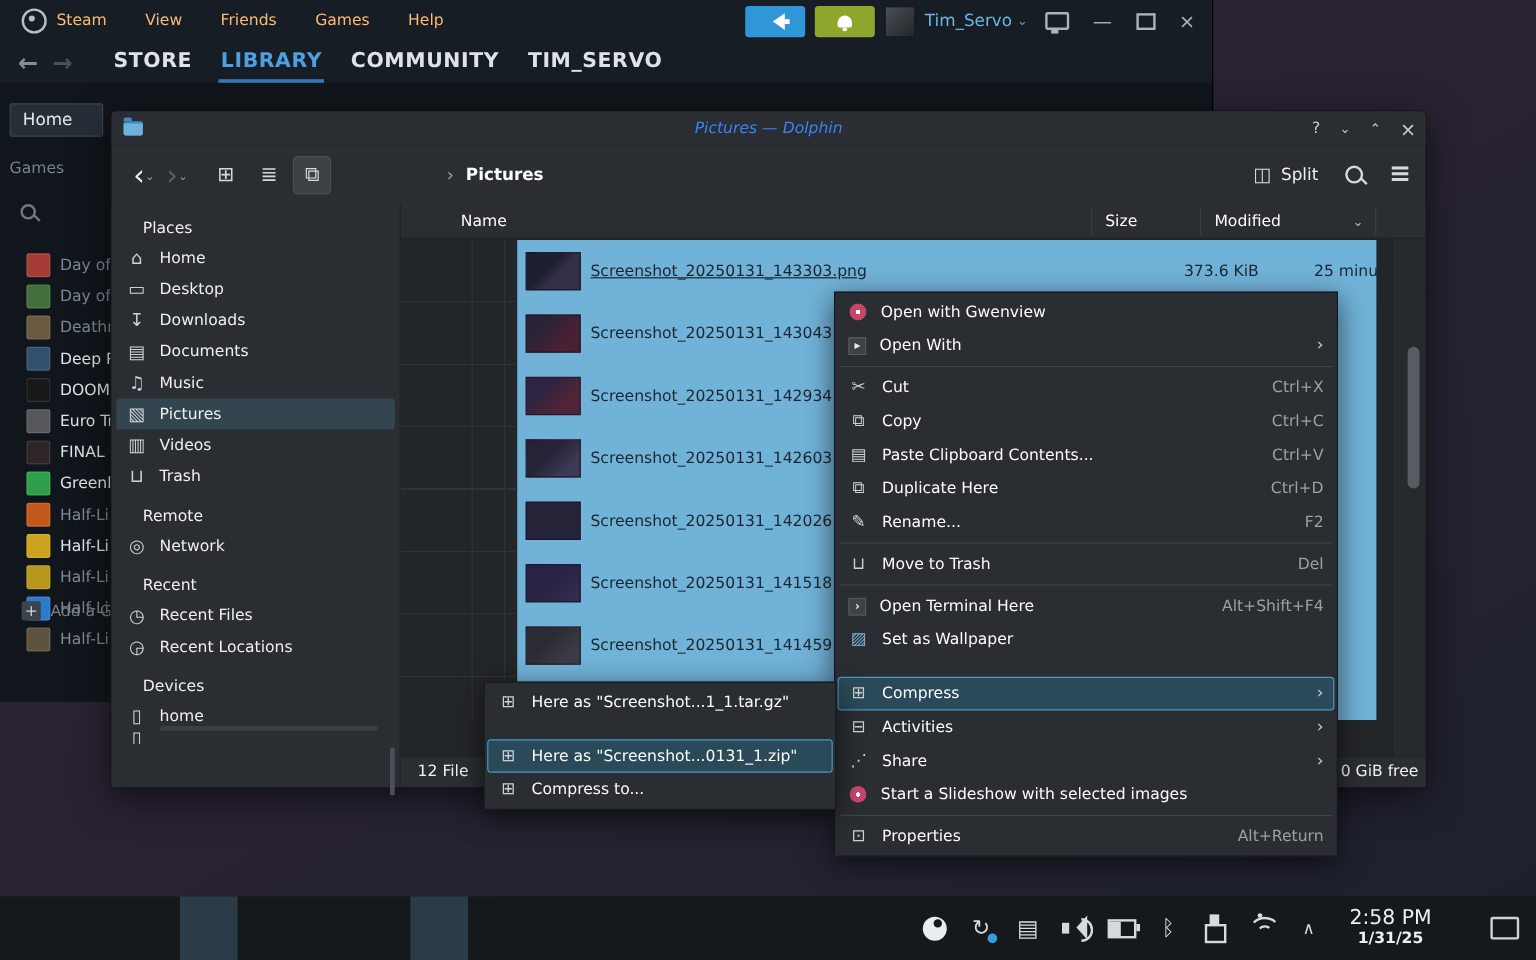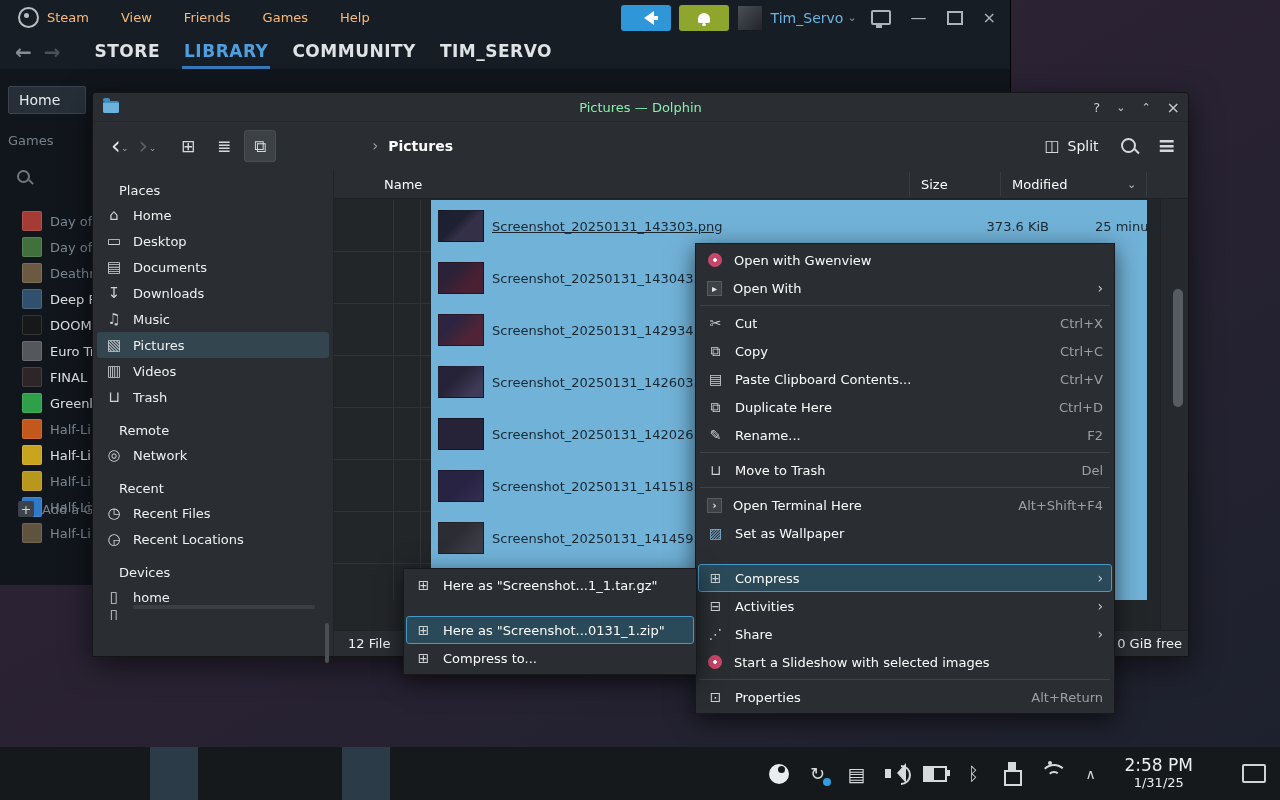--- a/index.html
+++ b/index.html
@@ -46,21 +46,21 @@
   .g-label{margin-left:8px;font-size:13px;color:#dfe3e6;white-space:nowrap;}
   .s-game.dim .g-label{color:#7e8893;}
   .s-addgame{position:absolute;left:0;top:428px;height:24px;display:flex;align-items:center;color:#76818a;font-size:13px;}
   .plus-icon{width:16px;height:16px;background:#3c434a;border-radius:2px;color:#cfd3d6;display:flex;align-items:center;justify-content:center;margin:0 8px 0 18px;font-size:13px;}
   
   .dolphin{position:absolute;left:92px;top:92px;width:1095px;height:563px;background:var(--window-bg,#2a2e32);border:1px solid #131517;border-radius:4px 4px 0 0;box-shadow:0 8px 30px rgba(0,0,0,.55);}
   .d-titlebar{position:absolute;left:0;top:0;right:0;height:28px;background:#2a2e32;border-bottom:1px solid #24282c;border-radius:4px 4px 0 0;display:flex;align-items:center;}
   .folder-icon{width:16px;height:12px;background:#3f8cbf;border-radius:2px;position:relative;margin-left:10px;}
   .folder-icon::before{content:"";position:absolute;left:0;top:-3px;width:7px;height:3px;background:#3f8cbf;border-radius:2px 2px 0 0;}
   .folder-icon::after{content:"";position:absolute;left:0;top:2px;right:0;bottom:0;background:#6db1dd;border-radius:0 0 2px 2px;}
-  .d-title{position:absolute;left:0;right:0;text-align:center;font-size:13px;color:#86efac;}
+  .d-title{position:absolute;left:0;right:0;text-align:center;font-size:13px;color:#3b82f6;font-style:italic;}
   .d-tb-controls{position:absolute;right:8px;top:0;height:28px;display:flex;align-items:center;gap:16px;color:#c8cacc;font-size:13px;}
   .d-toolbar{position:absolute;left:0;top:29px;right:0;height:47px;display:flex;align-items:center;}
   .d-nav-arrow{font-size:24px;color:#e8eaec;margin-left:18px;position:relative;line-height:20px;}
   .d-nav-arrow.disabled{color:#5a6065;}
   .d-nav-arrow .mini-caret{position:absolute;right:-8px;bottom:-2px;font-size:9px;color:#9da1a5;}
   .d-viewbtns{display:flex;gap:4px;margin-left:24px;}
   .d-viewbtn{width:32px;height:32px;display:flex;align-items:center;justify-content:center;font-size:17px;color:#d5d8da;border-radius:4px;}
   .d-viewbtn.active{background:#3c4146;box-shadow:inset 0 0 0 1px #494f55;}
   .d-breadcrumb{display:flex;align-items:center;margin-left:96px;gap:10px;}
   .d-crumb-sep{color:#9da1a5;font-size:15px;}
@@ -158,21 +158,21 @@
   .bat-body{width:20px;height:12px;border:2px solid #d7dadd;position:relative;}
   .bat-body::before{content:"";position:absolute;left:0;top:0;bottom:0;width:9px;background:#d7dadd;}
   .bat-body::after{content:"";position:absolute;right:-5px;top:2px;width:3px;height:6px;background:#d7dadd;}
   .usb-ic{width:14px;height:12px;border:2px solid #d7dadd;position:relative;margin-top:8px;}
   .usb-ic::before{content:"";position:absolute;left:2px;top:-10px;width:8px;height:8px;background:#d7dadd;}
   .wifi-ic{position:relative;width:26px;height:20px;}
   .wifi-ic::before{content:"";position:absolute;left:1px;top:0;width:24px;height:24px;border:2px solid #d7dadd;border-radius:50%;clip-path:polygon(50% 50%,0 0,100% 0);}
   .wifi-ic::after{content:"";position:absolute;left:8px;top:7px;width:10px;height:10px;border:2px solid #d7dadd;border-radius:50%;clip-path:polygon(50% 50%,0 0,100% 0);}
   .wifi-dot{position:absolute;left:11px;top:14px;width:4px;height:4px;border-radius:50%;background:#d7dadd;}
   .clock{display:flex;flex-direction:column;align-items:center;justify-content:center;color:#eceff1;margin:0 10px;line-height:1.15;}
-  .clock-time{font-size:17px;} .clock-date{font-size:13px;}
+  .clock-time{font-size:17px;} .clock-date{font-size:13px;font-weight:bold;}
   .peek{width:20px;height:15px;border:2px solid #cfd3d6;border-radius:2px;margin:0 14px 0 30px;}
 </style>
 </head>
 <body>
 
 <div id="root">
 
   <div class="steam-window">
     <div class="s-menubar">
       <span class="s-logo"></span>
@@ -335,28 +335,28 @@
 
         </div>
 
         <div class="side-item">
           <span class="si-icon desktop-icon"></span>
           <span class="si-label">Desktop</span>
 
         </div>
 
         <div class="side-item">
+          <span class="si-icon downloads-icon"></span>
+          <span class="si-label">Downloads</span>
+
+        </div>
+
+        <div class="side-item">
           <span class="si-icon documents-icon"></span>
           <span class="si-label">Documents</span>
-
-        </div>
-
-        <div class="side-item">
-          <span class="si-icon downloads-icon"></span>
-          <span class="si-label">Downloads</span>
 
         </div>
 
         <div class="side-item">
           <span class="si-icon music-icon"></span>
           <span class="si-label">Music</span>
 
         </div>
 
         <div class="side-item selected">

